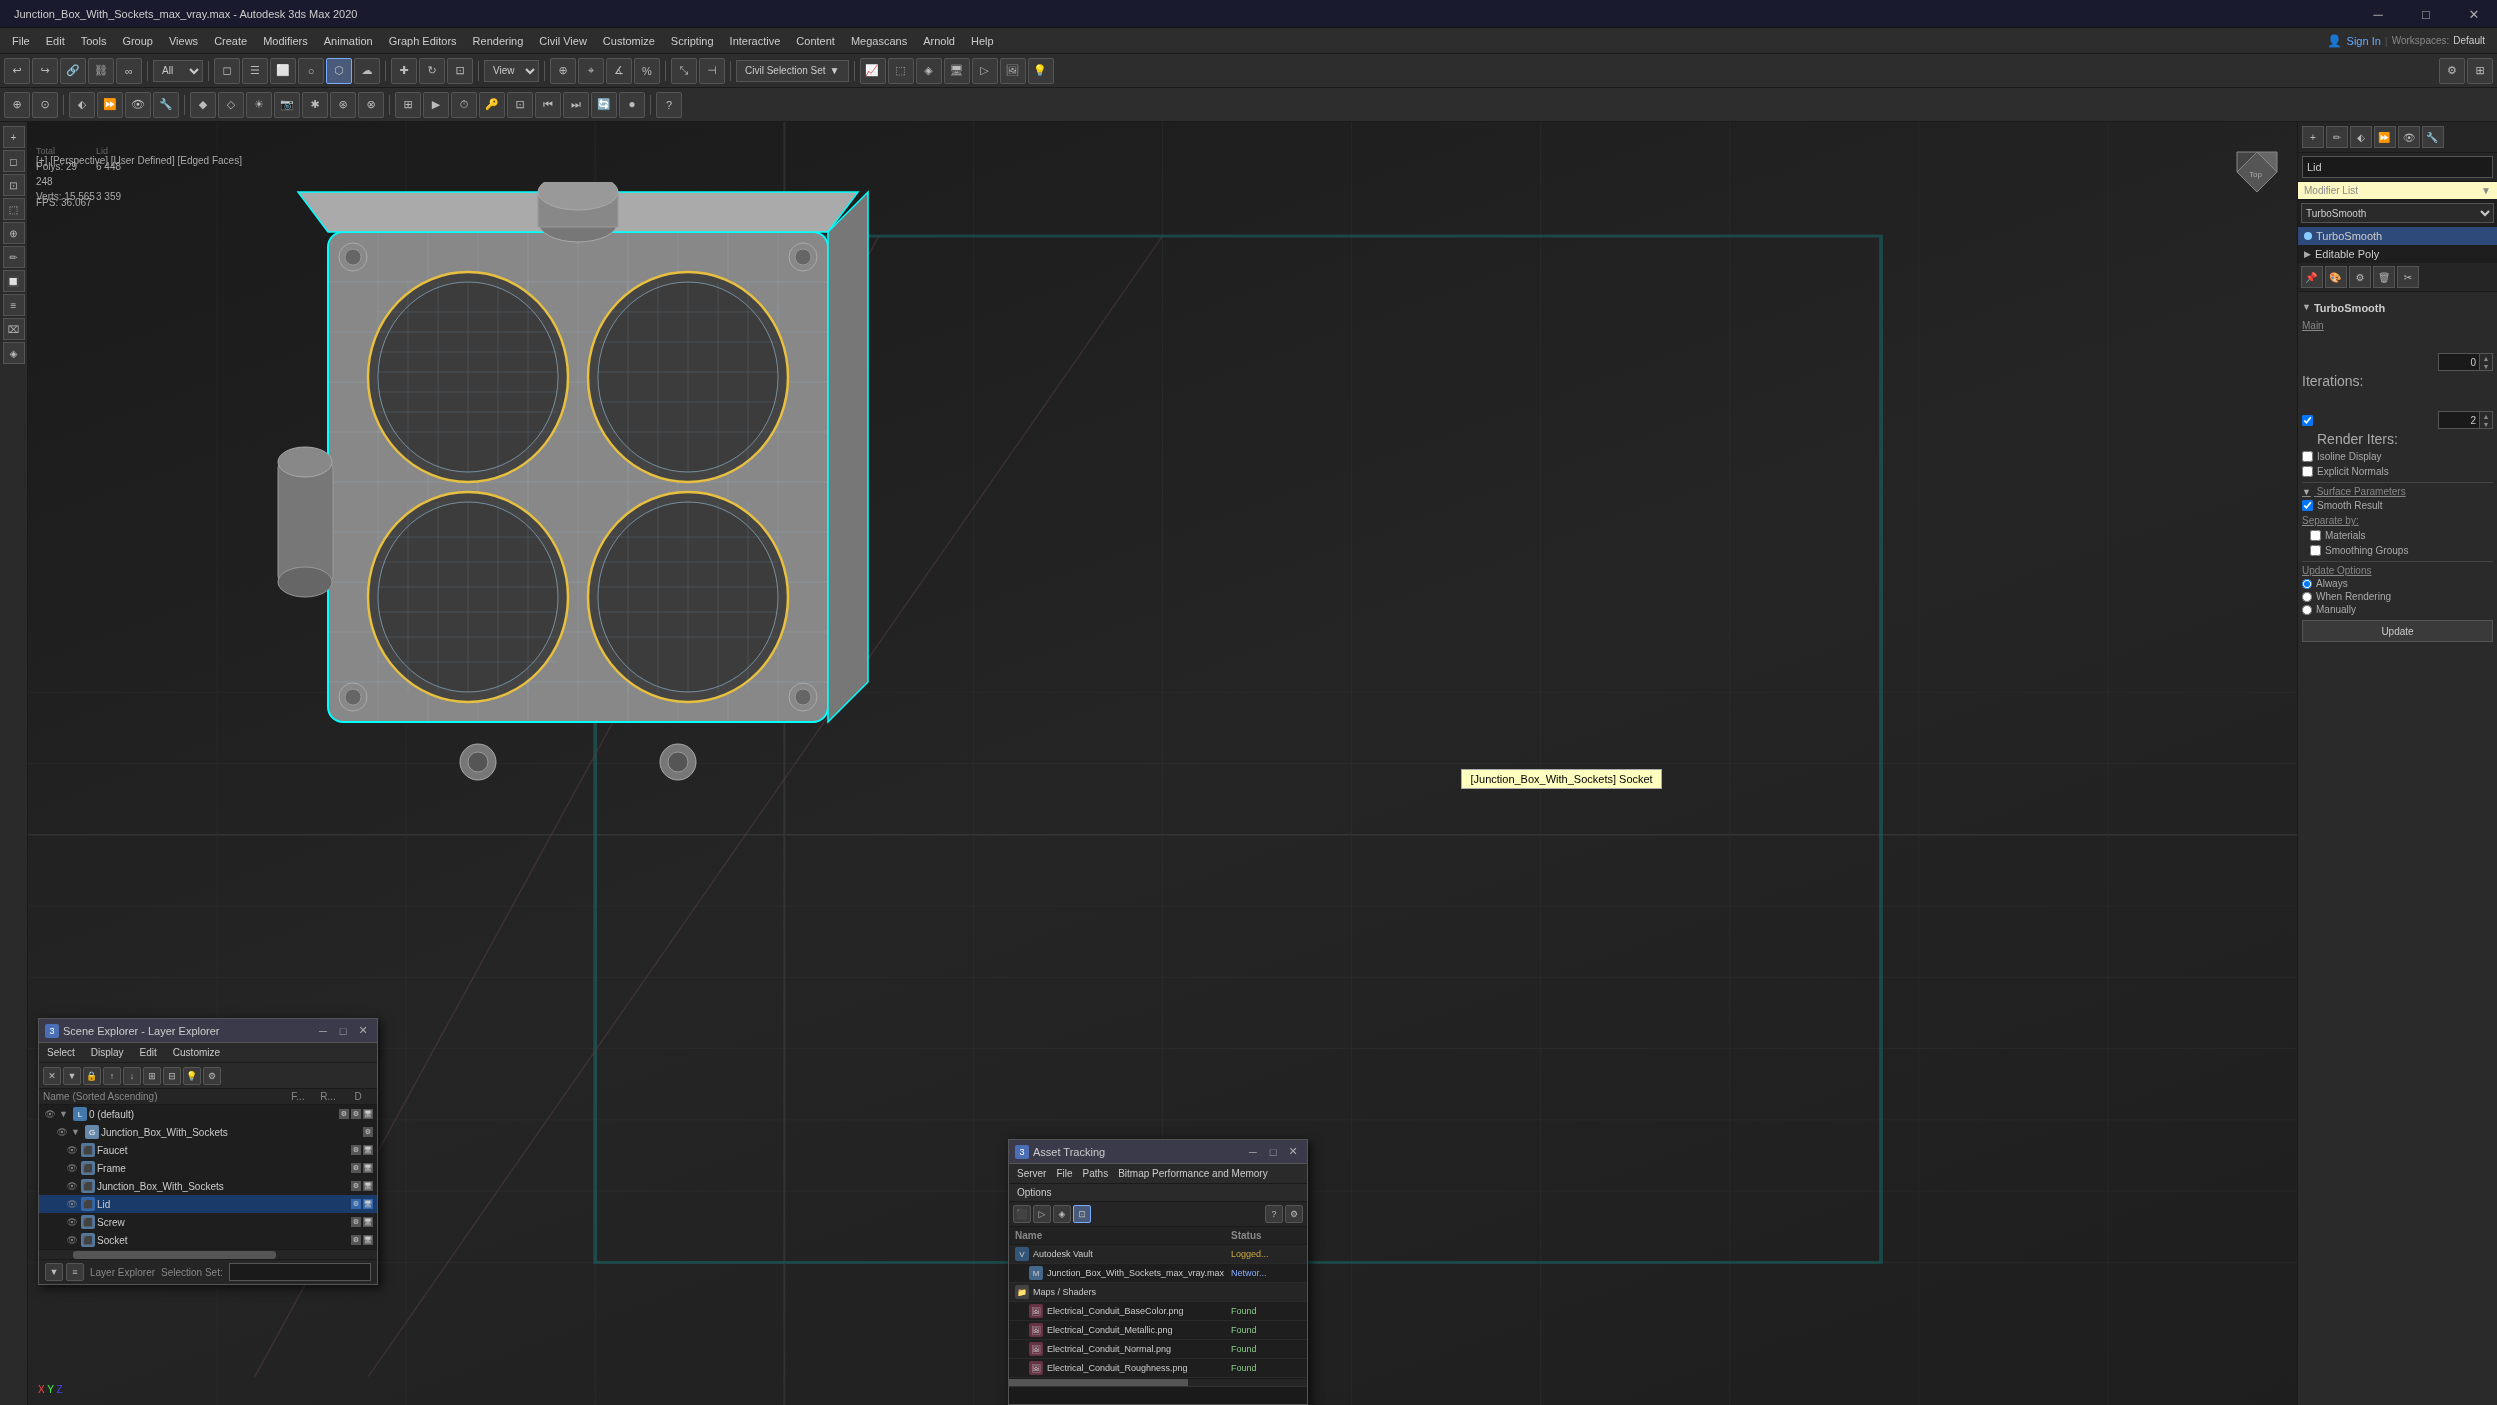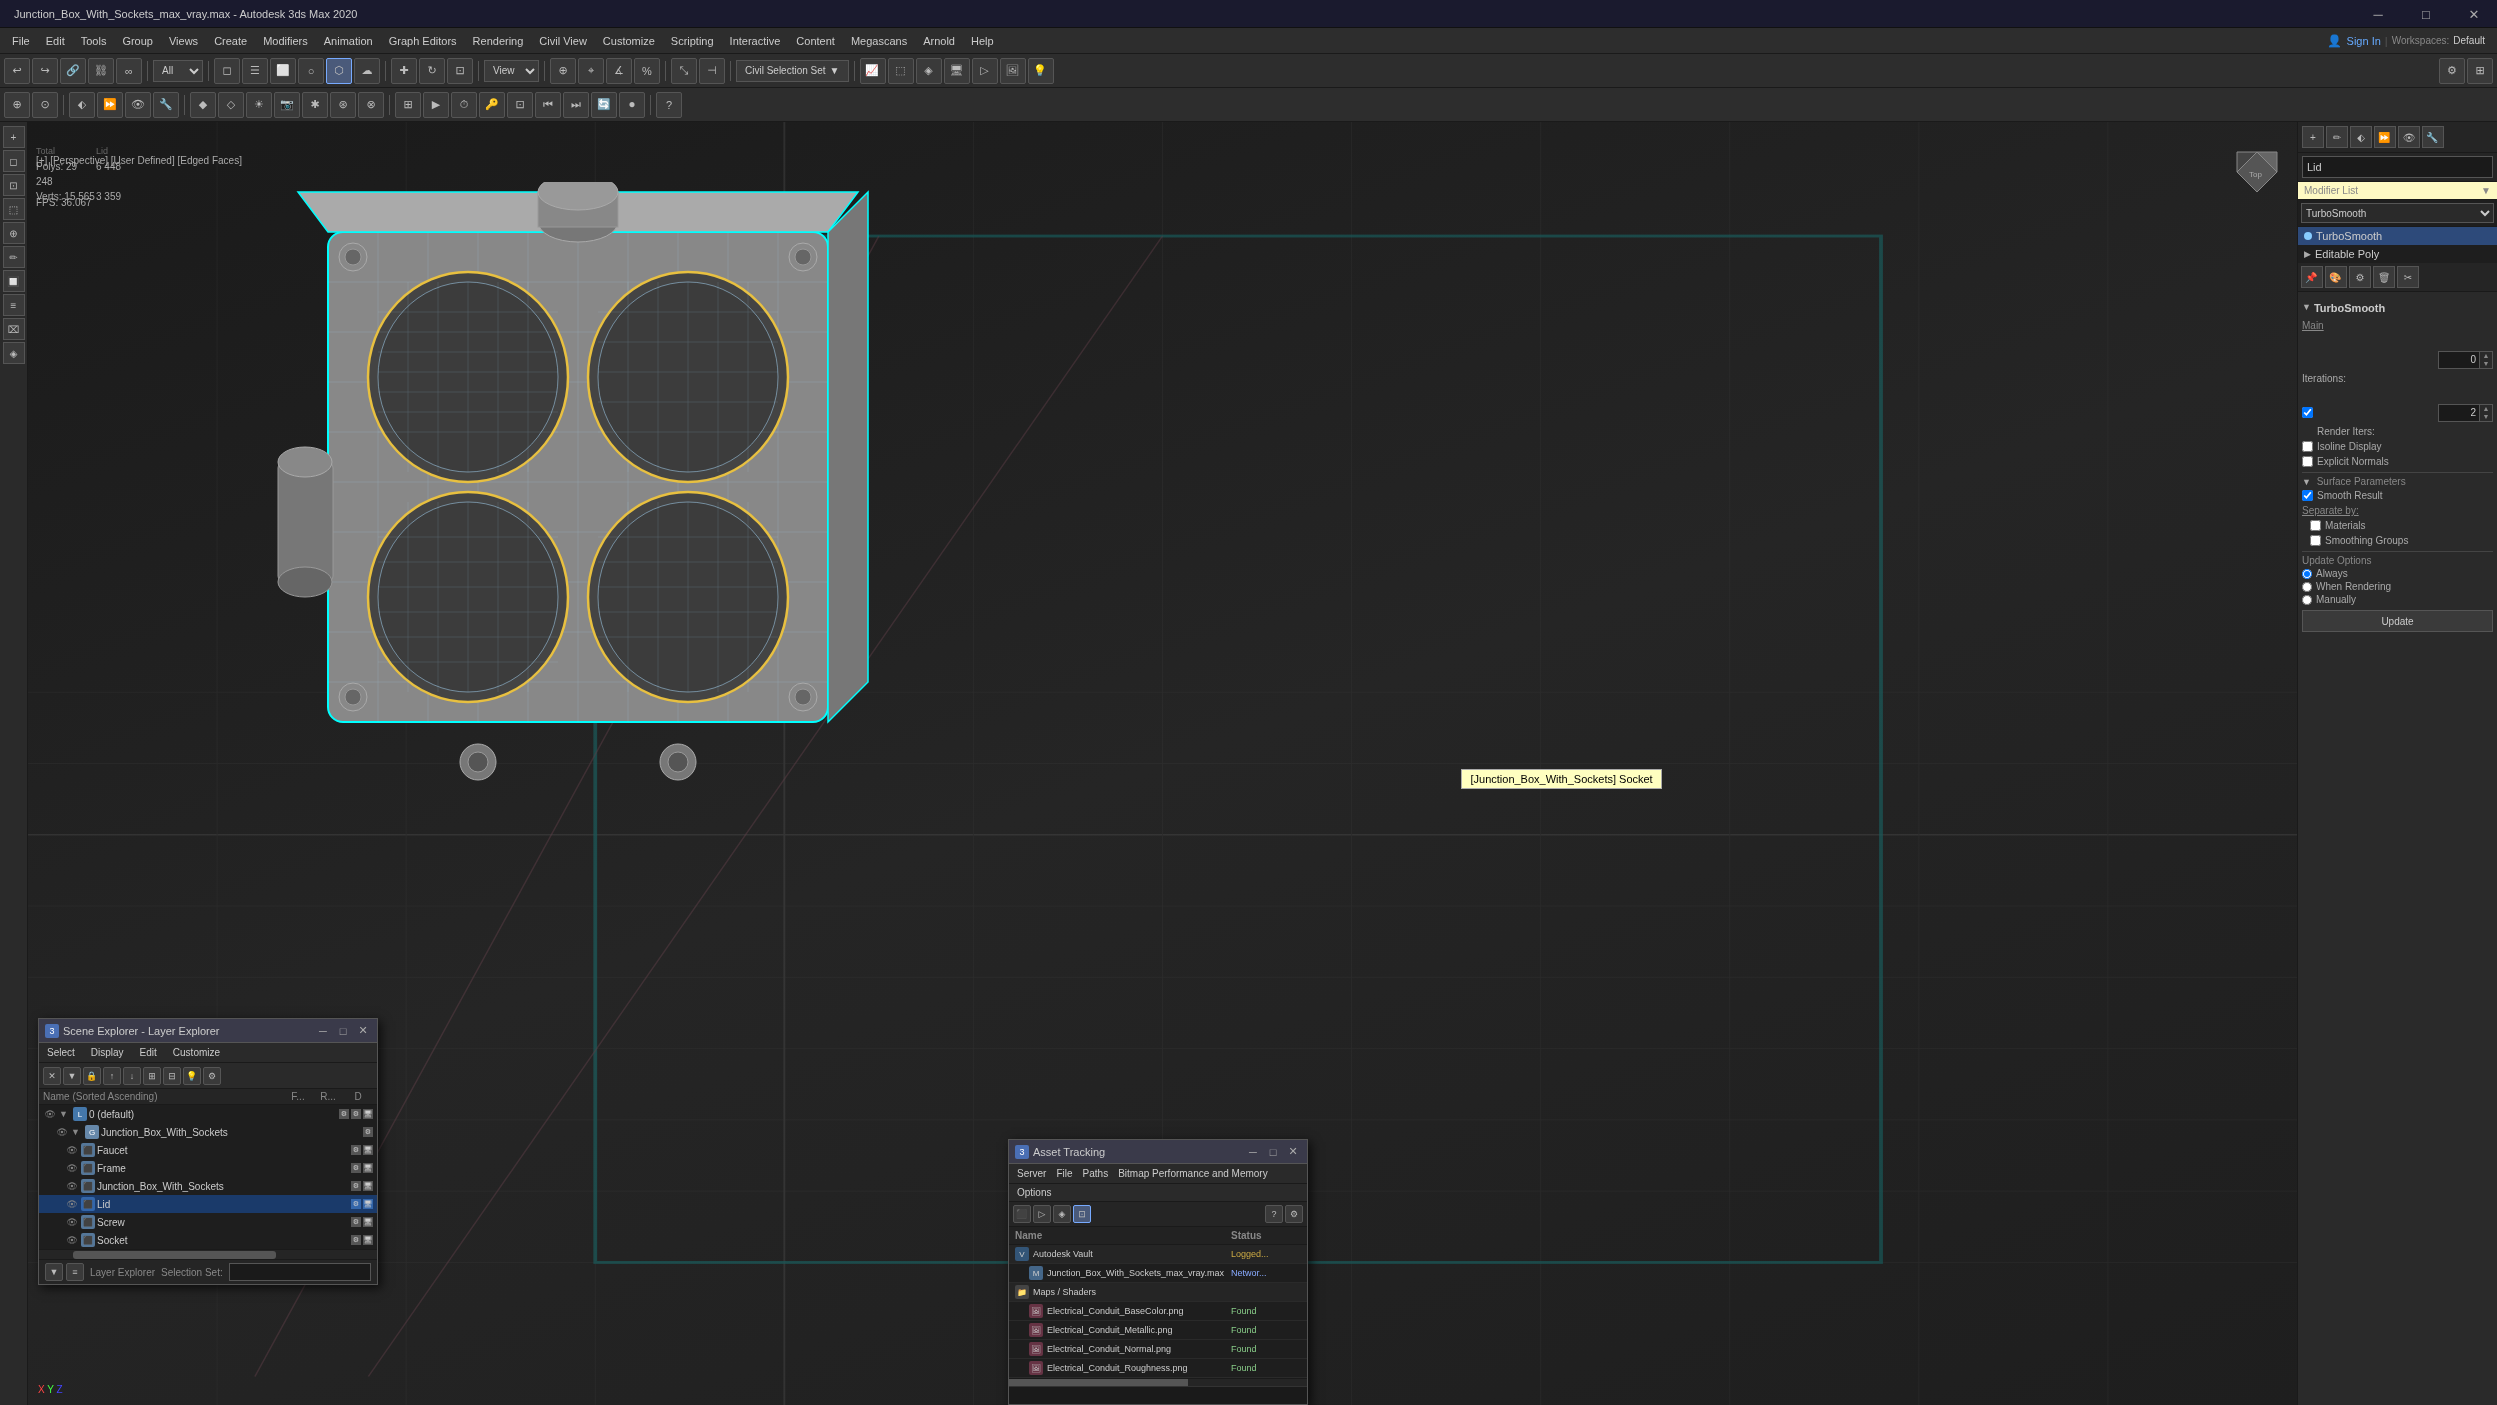--- a/index.html
+++ b/index.html
@@ -238,31 +238,32 @@
       color: #888;
       padding: 2px 0;
       text-decoration: underline;
     }
     .param-row {
       display: flex;
       align-items: center;
       padding: 2px 0;
       gap: 4px;
     }
-    .param-label { font-size: 10px; color: #aaa; flex: 1; margin-top: 38px; }
+    .param-label { font-size: 14px; color: #aaa; flex: 1; margin-top: 38px; }
     .checkbox-row {
       display: flex; align-items: center; gap: 4px; padding: 2px 0;
     }
     .checkbox-row input { width: 11px; height: 11px; }
     .checkbox-label { font-size: 10px; color: #aaa; }
     .section-header {
       font-size: 10px; color: #888;
       padding: 3px 0 1px;
       border-top: 1px solid #444;
       margin-top: 3px;
+      text-decoration: underline;
     }
     .radio-row {
       display: flex; align-items: center; gap: 4px; padding: 1px 0;
     }
     .radio-row input { width: 10px; height: 10px; }
     .radio-label { font-size: 10px; color: #aaa; }
     .update-btn {
       width: 100%; height: 22px;
       background: #3a3a3a;
       border: 1px solid #555;

